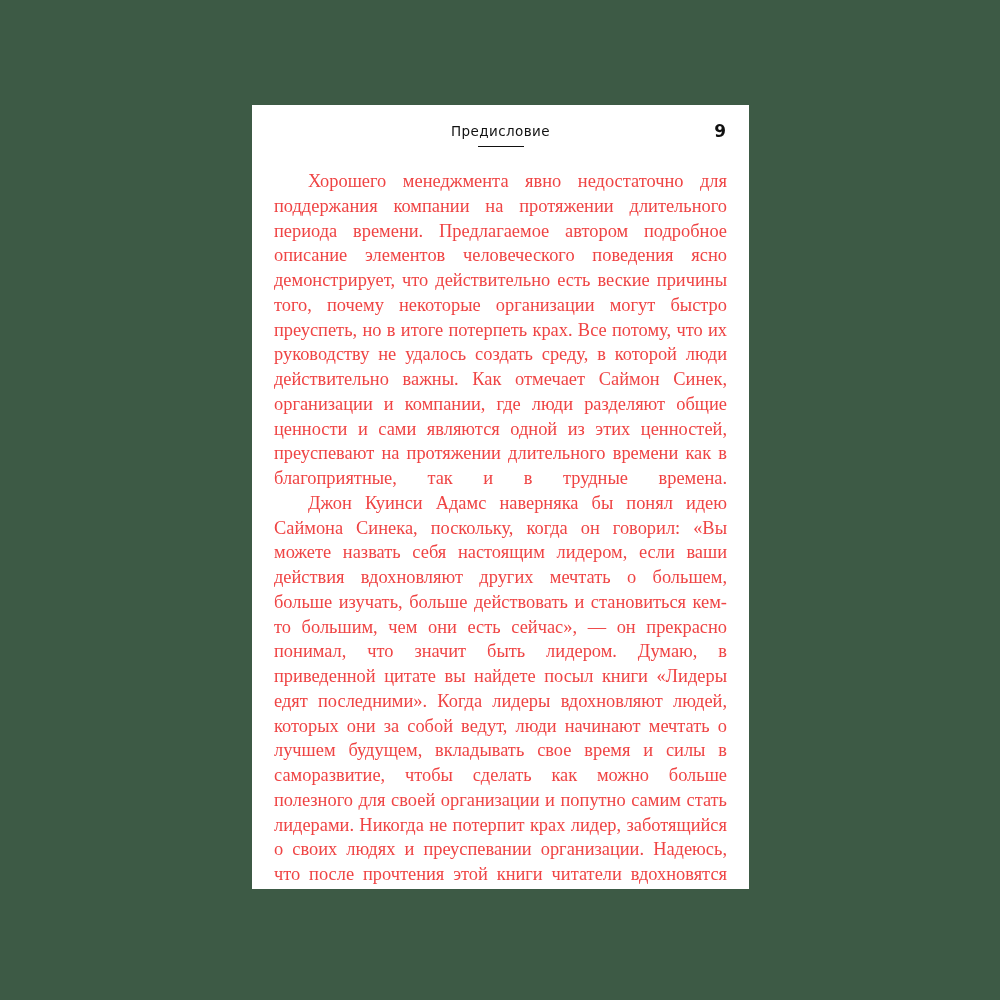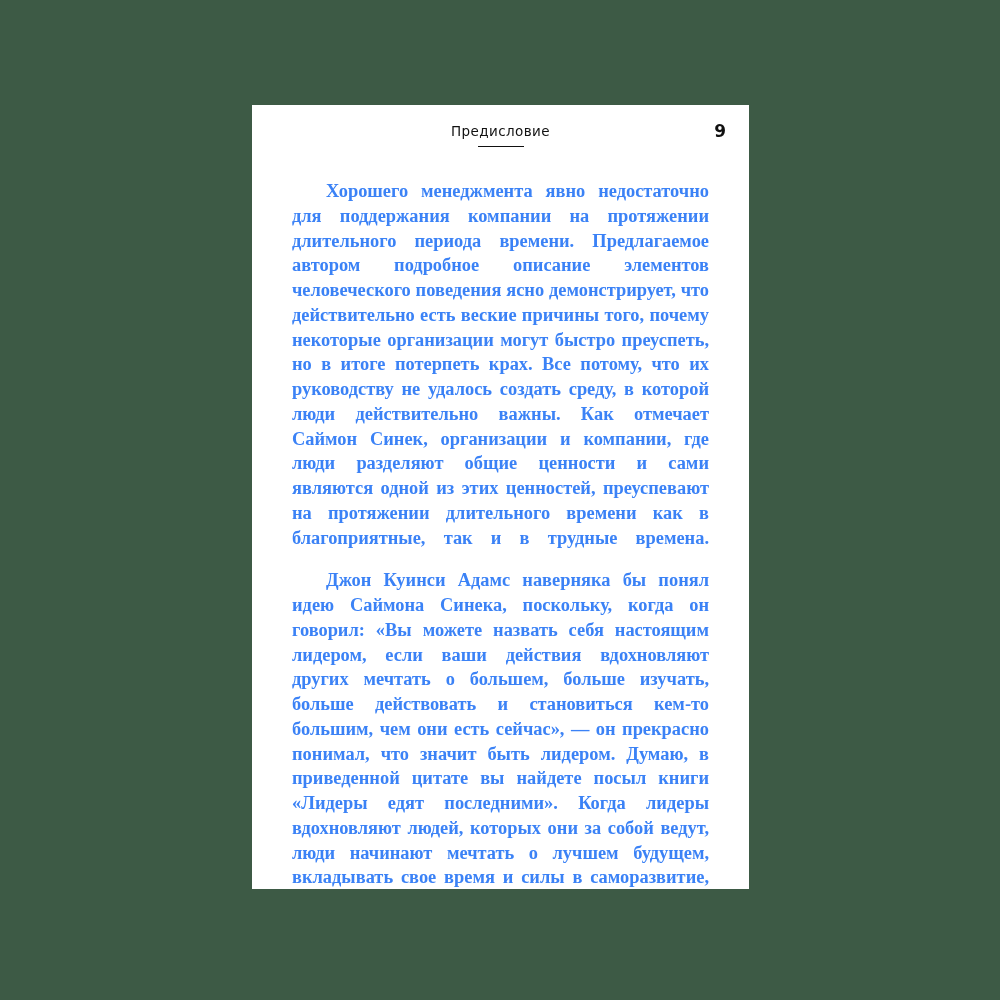--- a/index.html
+++ b/index.html
@@ -64,30 +64,29 @@
     top: 23px;
     width: 46px;
     height: 1px;
     background: #111;
   }
   .body-text {
     padding: 0 12px 0 12px;
     margin-top: 8px;
   }
   .body-text p {
-    margin: 18px;
+    margin: 0;
     font-size: 18.4px;
     line-height: 1.345;
     text-align: justify;
     text-align-last: justify;
-    color: #3b82f6;
+    color: #ef4444;
     text-indent: 34px;
     hyphens: manual;
     word-spacing: 0.1px;
-    font-weight: bold;
   }
   .body-text p.last-para {
     text-align-last: left;
   }
 </style>
 </head>
 <body>
 
 <div class="stage">
   <div class="page">

